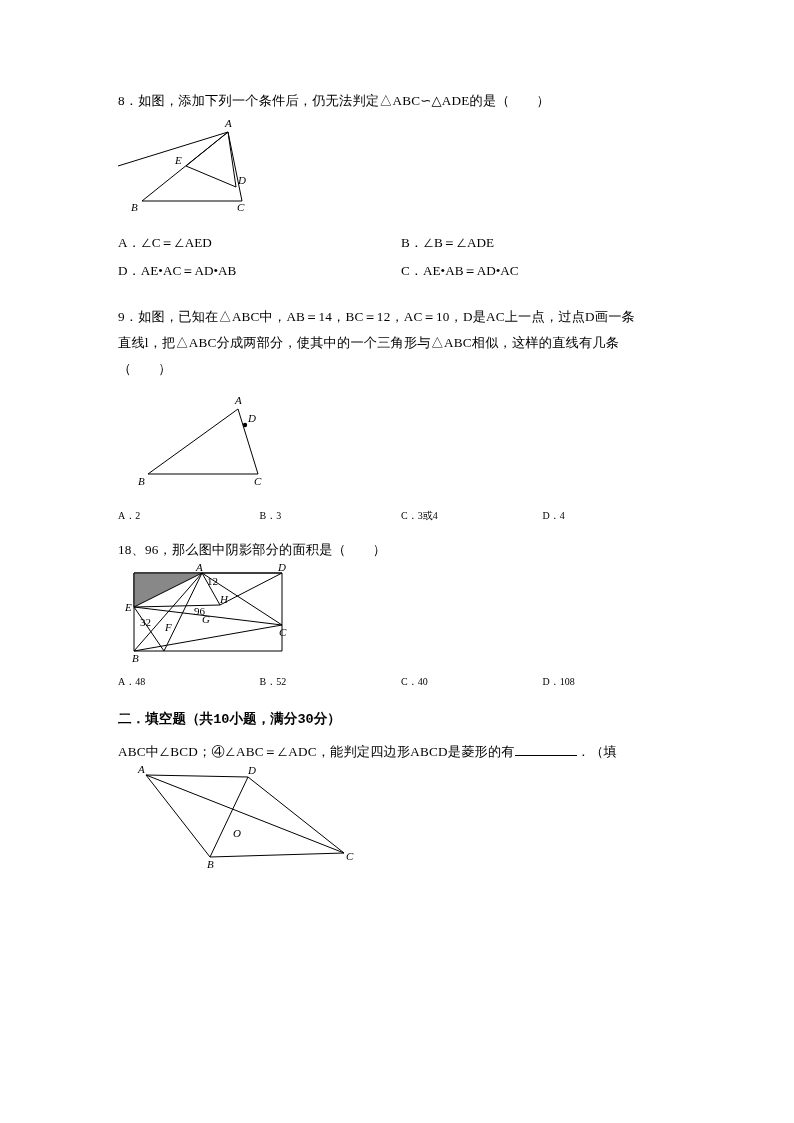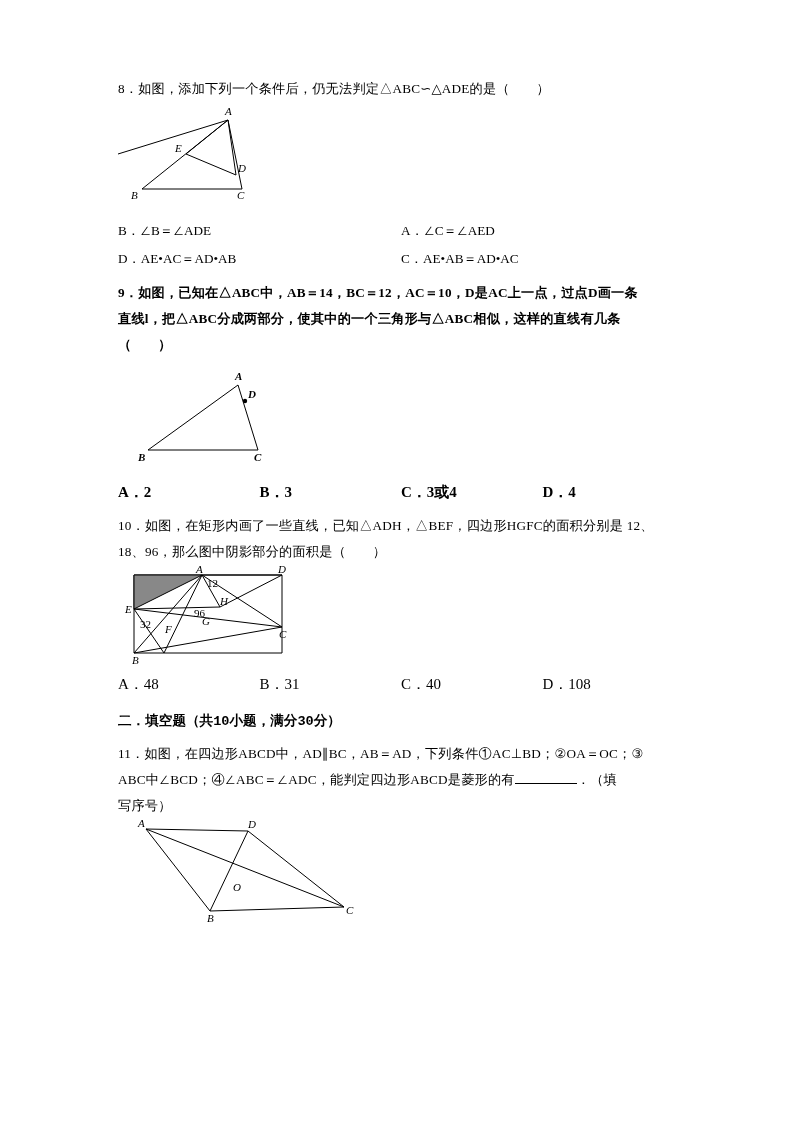--- a/index.html
+++ b/index.html
@@ -6,37 +6,37 @@
   body {
     width:794px; height:1123px;
     background:#ffffff;
     font-family:"Liberation Serif", serif;
     color:#000000;
     position:relative;
     overflow:hidden;
   }
   .page {
     position:absolute;
-    left:118px; top:76px;
+    left:118px; top:88px;
     width:566px;
   }
   .q { margin-bottom:2px; }
   .qline {
     font-size:13.2px;
     line-height:26px;
     letter-spacing:0.2px;
   }
   .opts {
     display:flex;
     font-size:13.2px;
     line-height:26px;
     margin-top:2px;
   }
   .opts .o { width:50%; }
-  .opts4 { display:flex; font-size:15px; line-height:26px; margin-top:2px;}
+  .opts4 { display:flex; font-size:10px; line-height:26px; margin-top:2px;}
   .opts4 .o { width:25%; }
   .fig { position:relative; }
   .sec-head {
     font-weight:bold;
     font-size:13.6px;
     line-height:30px;
     font-family:Liberation Mono, monospace;
     margin-top:10px;
     margin-bottom:4px;
   }
@@ -65,30 +65,30 @@
         <line x1="110" y1="18" x2="118" y2="73" stroke="#000" stroke-width="1"></line>
         <text x="107" y="13">A</text>
         <text x="57" y="50">E</text>
         <text x="120" y="70">D</text>
         <text x="13" y="97">B</text>
         <text x="119" y="97">C</text>
       </svg>
     </div>
 
     <div class="opts">
+      <div class="o">A．∠C＝∠AED</div>
       <div class="o">B．∠B＝∠ADE</div>
-      <div class="o">A．∠C＝∠AED</div>
     </div>
     <div class="opts">
       <div class="o">D．AE•AC＝AD•AB</div>
       <div class="o">C．AE•AB＝AD•AC</div>
     </div>
   </div>
 
-  <div class="q" style="margin-top:8px;font-weight:bold;">
+  <div class="q" style="margin-top:20px;">
     <div class="qline">9．如图，已知在△ABC中，AB＝14，BC＝12，AC＝10，D是AC上一点，过点D画一条</div>
     <div class="qline">直线l，把△ABC分成两部分，使其中的一个三角形与△ABC相似，这样的直线有几条</div>
     <div class="qline">（　　）</div>
 
     <div class="fig">
       <svg width="220" height="115" viewBox="0 0 220 115">
         <polygon class="tri" points="120,27 30,92 140,92"></polygon>
         <text x="117" y="22">A</text>
         <circle class="dot" cx="127" cy="43" r="2.2"></circle>
         <text x="130" y="40">D</text>
@@ -99,21 +99,20 @@
 
     <div class="opts4">
       <div class="o">A．2</div>
       <div class="o">B．3</div>
       <div class="o">C．3或4</div>
       <div class="o">D．4</div>
     </div>
   </div>
 
   <div class="q" style="margin-top:8px;">
-    <div class="qline">10．如图，在矩形内画了一些直线，已知△ADH，△BEF，四边形HGFC的面积分别是 12、</div>
     <div class="qline">18、96，那么图中阴影部分的面积是（　　）</div>
 
     <div class="fig" style="margin-left:-2px;">
       <svg width="200" height="100" viewBox="0 0 200 100">
 
         <rect x="18" y="10" width="148" height="78" fill="none" stroke="#000" stroke-width="1"></rect>
 
         <polygon class="shade" points="18,10 86,10 18,44"></polygon>
 
         <line x1="86" y1="10" x2="166" y2="10" stroke="#000" stroke-width="1"></line>
@@ -136,34 +135,32 @@
         <text x="16" y="99">B</text>
         <text x="163" y="73">C</text>
         <text class="nonit" x="91" y="22">12</text>
         <text class="nonit" x="24" y="63">32</text>
         <text class="nonit" x="78" y="52">96</text>
       </svg>
     </div>
 
     <div class="opts4">
       <div class="o">A．48</div>
-      <div class="o">B．31</div>
+      <div class="o">B．52</div>
       <div class="o">C．40</div>
       <div class="o">D．108</div>
     </div>
   </div>
 
   <div class="sec-head">二．填空题（共10小题，满分30分）</div>
 
   <div class="q">
-    <div class="qline">11．如图，在四边形ABCD中，AD∥BC，AB＝AD，下列条件①AC⊥BD；②OA＝OC；③</div>
     <div class="qline">
       <span>ABC中∠BCD；④∠ABC＝∠ADC，能判定四边形ABCD是菱形的有</span><span class="blank"></span><span>．（填</span>
     </div>
-    <div class="qline">写序号）</div>
 
     <div class="fig">
       <svg width="260" height="110" viewBox="0 0 260 110">
 
         <polygon class="tri" points="28,10 130,12 226,88 92,92"></polygon>
 
         <line x1="28" y1="10" x2="226" y2="88" stroke="#000" stroke-width="1"></line>
         <line x1="130" y1="12" x2="92" y2="92" stroke="#000" stroke-width="1"></line>
         <text x="20" y="8">A</text>
         <text x="130" y="9">D</text>

